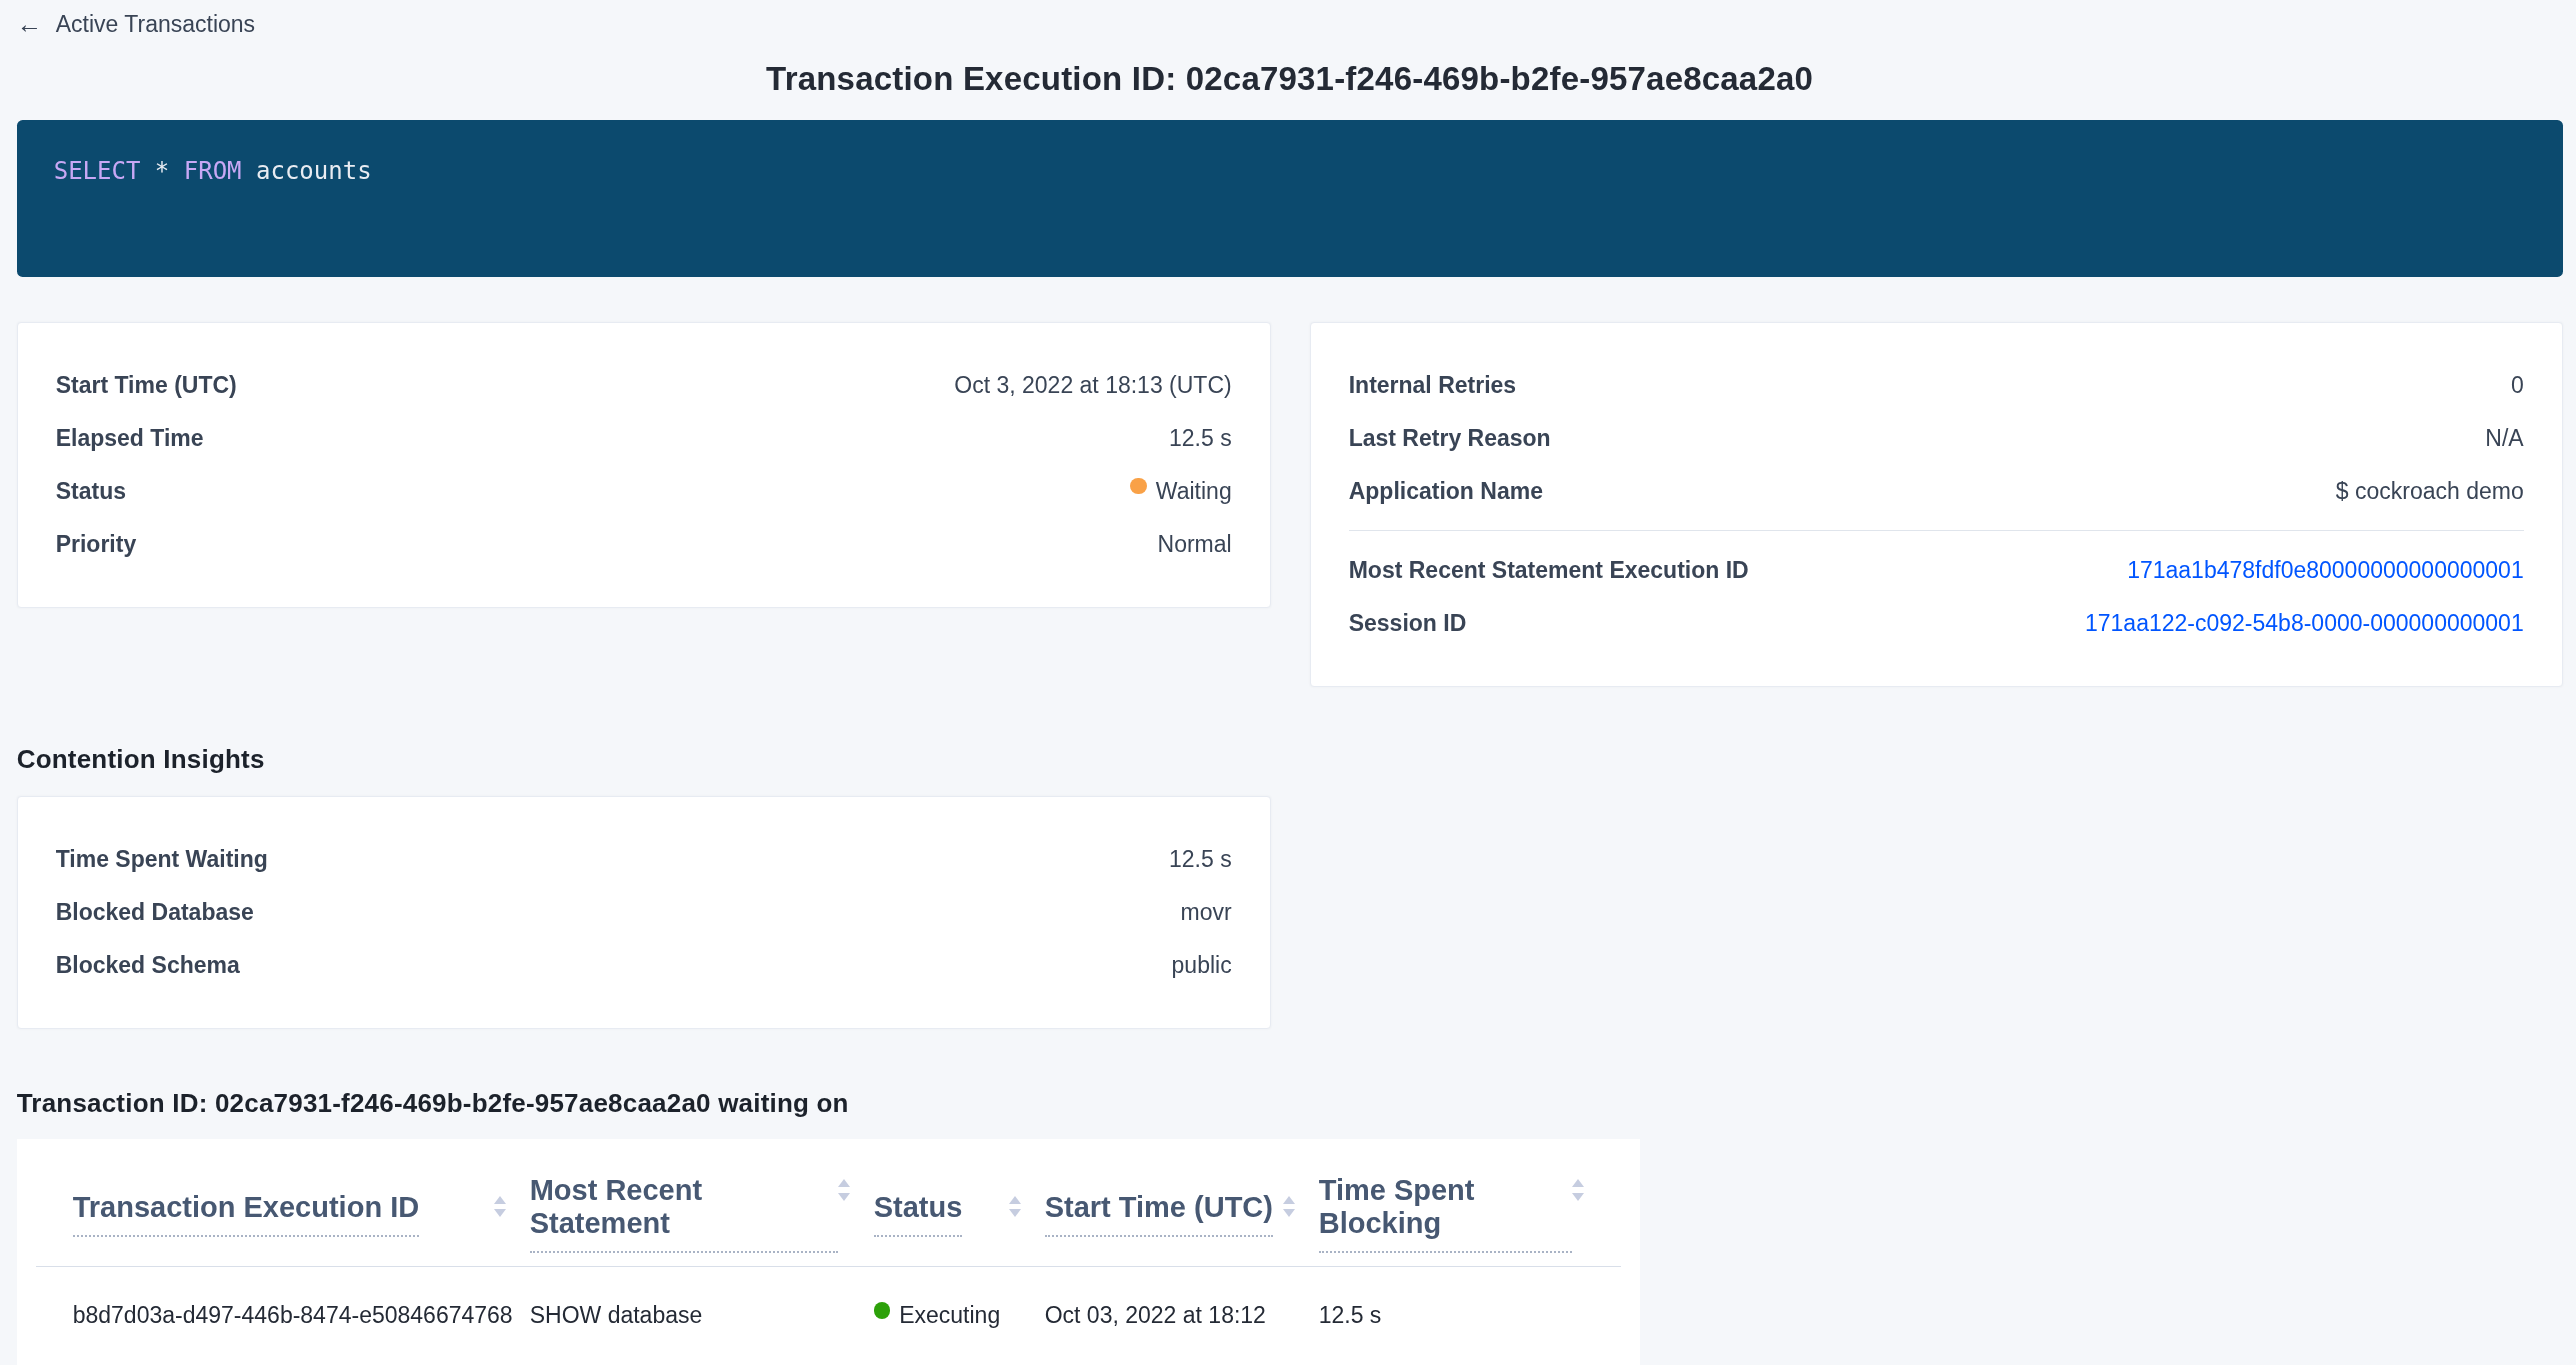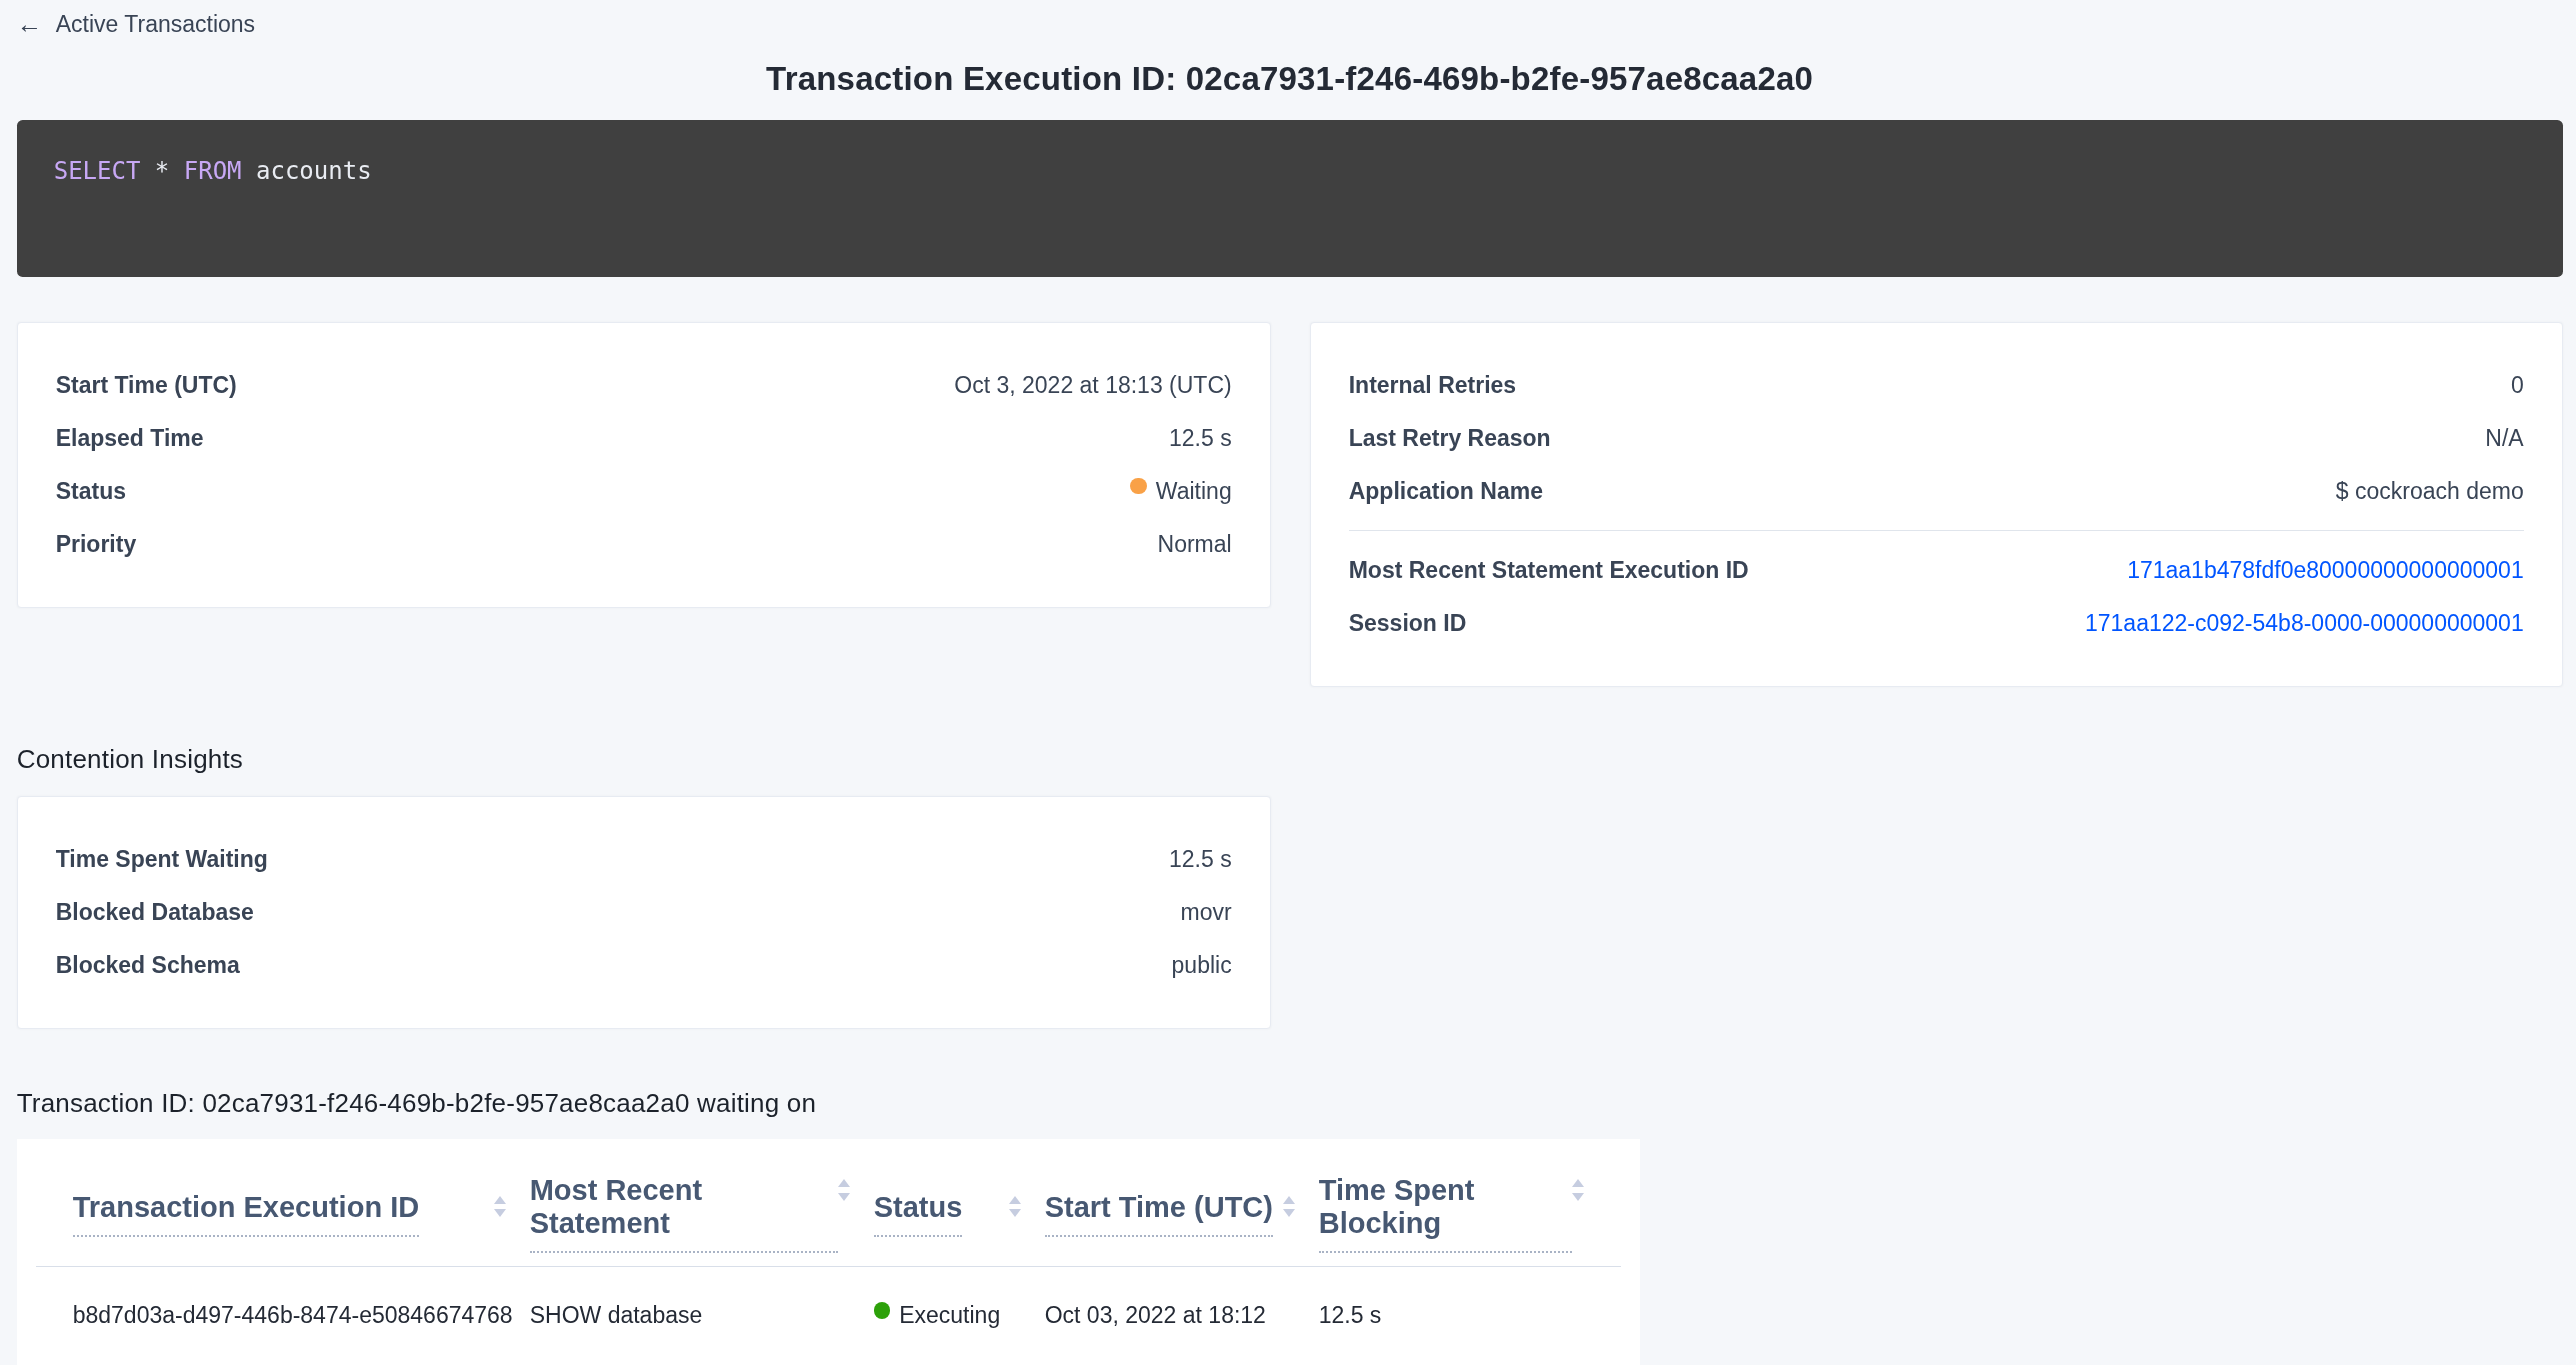--- a/index.html
+++ b/index.html
@@ -18,21 +18,21 @@
   }
   .back-arrow { font-size: 25.5px; line-height: 1; color: #394455; }
   .page-title {
     margin-top: 21.5px;
     font-size: 33px; font-weight: 700; color: #242a35; letter-spacing: 0.2px; text-align: center;
   }
 
   
   .sql-box {
     margin-top: 22px; height: 157px; border-radius: 5.6px;
-    background: #404040; padding: 37px 37px;
+    background: #0c4a6e; padding: 37px 37px;
   }
   .sql-box code {
     font-family: "DejaVu Sans Mono", "Liberation Mono", monospace;
     font-size: 24px; color: #e9ecf2;
   }
   .sql-keyword { color: #c8a8f5; }
 
   
   .grid-2 {
     display: grid; grid-template-columns: 1254px 1253px; column-gap: 39px;
@@ -53,21 +53,21 @@
   .info-value.link { color: #0055ff; cursor: pointer; }
   .card-divider { border-top: 0.8px solid #e0e5ec; margin: 12.7px 0; }
 
   .status-value { display: flex; gap: 8.8px; }
   .dot { width: 16.7px; height: 16.7px; border-radius: 50%; display: inline-block; }
   .dot-waiting { background: #f9a147; }
   .dot-executing { background: #2da10a; }
 
   
   .section-heading {
-    font-size: 26px; font-weight: 400; color: #1c222b; letter-spacing: 0.2px;
+    font-size: 26px; font-weight: 700; color: #1c222b; letter-spacing: 0.2px;
   }
   .contention-heading { margin-top: 57px; }
   .contention-grid { margin-top: 20.7px; }
   .waiting-heading { margin-top: 59px; }
 
   
   .table-card {
     margin-top: 20.7px; width: 1623px; background: #ffffff;
     padding: 20.7px 19px 30px 19px;
   }

